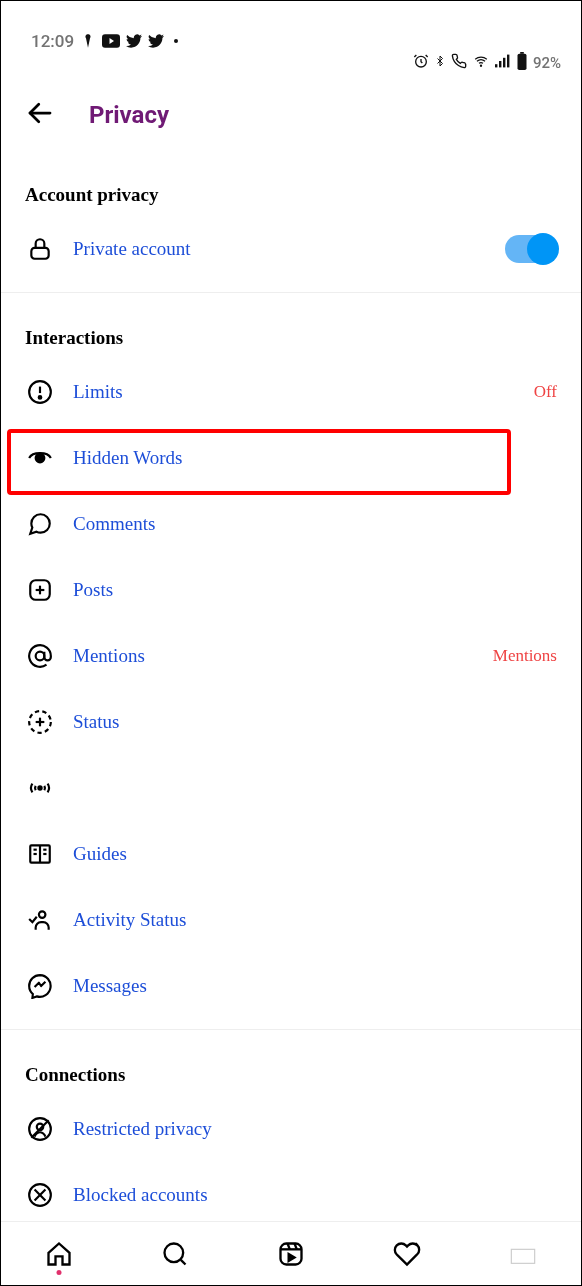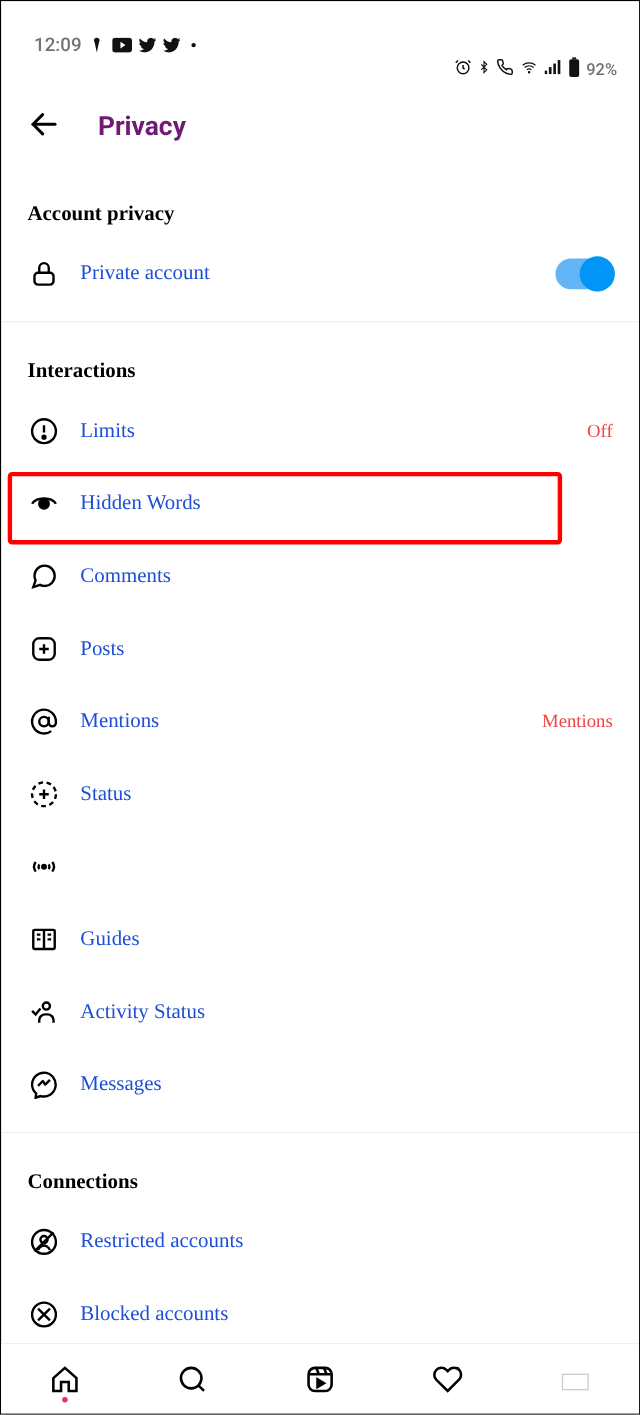--- a/index.html
+++ b/index.html
@@ -313,21 +313,21 @@
 
   <div class="row">
     <span class="icon-slot">
       <svg width="26" height="26" viewBox="0 0 24 24" fill="none" stroke="#000" stroke-width="2">
           <circle cx="12" cy="12" r="10"></circle>
           <circle cx="12" cy="10" r="3"></circle>
           <path d="M7 19c1-3 4-4 5-4s4 1 5 4"></path>
           <line x1="4" y1="20" x2="20" y2="4"></line>
         </svg>
     </span>
-    <span class="row-label">Restricted accounts</span>
+    <span class="row-label">Restricted privacy</span>
   </div>
 
   <div class="row">
     <span class="icon-slot">
       <svg width="26" height="26" viewBox="0 0 24 24" fill="none" stroke="#000" stroke-width="2">
           <circle cx="12" cy="12" r="10"></circle>
           <line x1="7" y1="7" x2="17" y2="17"></line>
           <line x1="17" y1="7" x2="7" y2="17"></line>
         </svg>
     </span>

